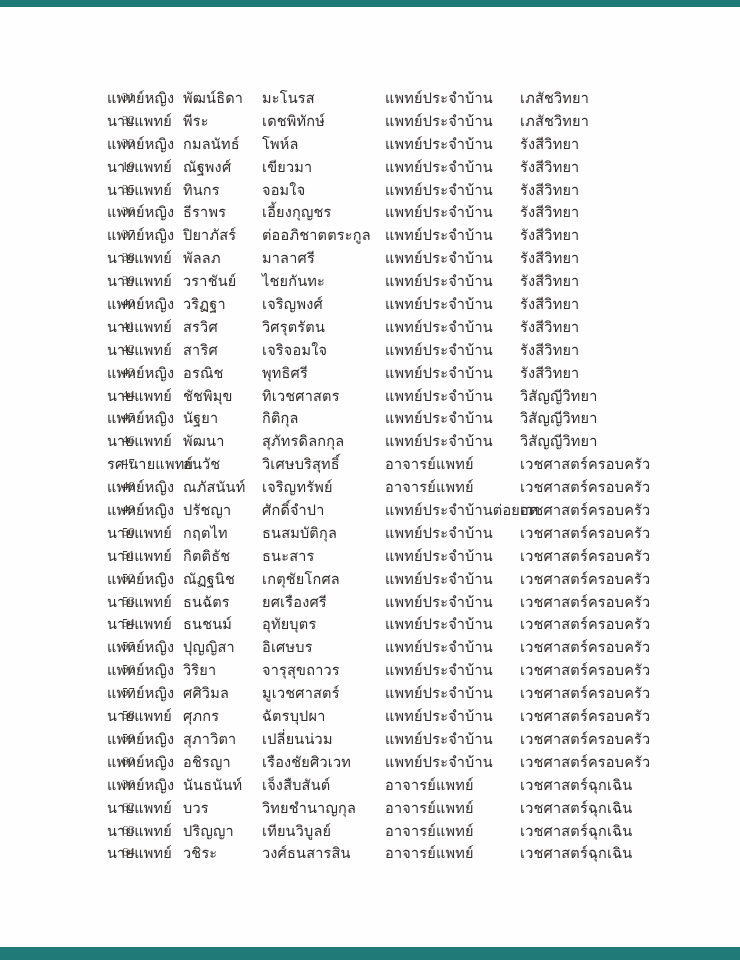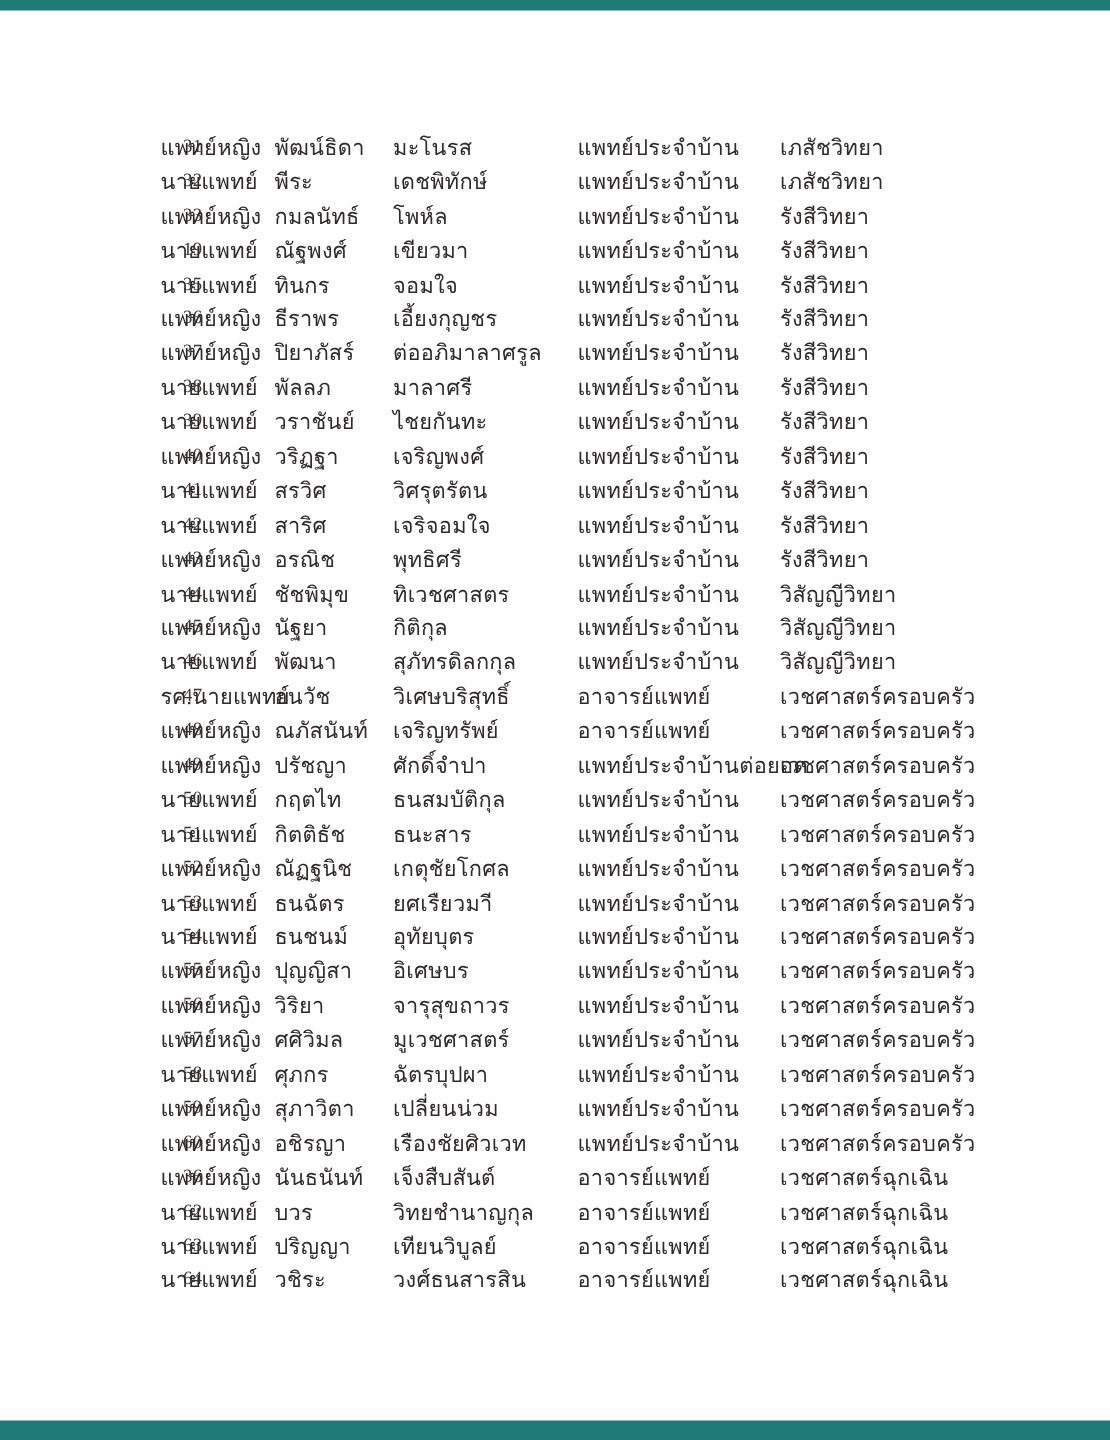--- a/index.html
+++ b/index.html
@@ -81,21 +81,21 @@
         <span class="cell">แพทย์หญิง</span>
         <span class="cell">ธีราพร</span>
         <span class="cell">เอี้ยงกุญชร</span>
         <span class="cell">แพทย์ประจำบ้าน</span>
         <span class="cell">รังสีวิทยา</span>
       </div>
       <div class="row">
         <span class="cell no">37</span>
         <span class="cell">แพทย์หญิง</span>
         <span class="cell">ปิยาภัสร์</span>
-        <span class="cell">ต่ออภิมาลาศรูล</span>
+        <span class="cell">ต่ออภิชาตตระกูล</span>
         <span class="cell">แพทย์ประจำบ้าน</span>
         <span class="cell">รังสีวิทยา</span>
       </div>
       <div class="row">
         <span class="cell no">38</span>
         <span class="cell">นายแพทย์</span>
         <span class="cell">พัลลภ</span>
         <span class="cell">มาลาศรี</span>
         <span class="cell">แพทย์ประจำบ้าน</span>
         <span class="cell">รังสีวิทยา</span>
@@ -209,21 +209,21 @@
         <span class="cell">แพทย์หญิง</span>
         <span class="cell">ณัฏฐนิช</span>
         <span class="cell">เกตุชัยโกศล</span>
         <span class="cell">แพทย์ประจำบ้าน</span>
         <span class="cell">เวชศาสตร์ครอบครัว</span>
       </div>
       <div class="row">
         <span class="cell no">53</span>
         <span class="cell">นายแพทย์</span>
         <span class="cell">ธนฉัตร</span>
-        <span class="cell">ยศเรืยวมาี</span>
+        <span class="cell">ยศเรืองศรี</span>
         <span class="cell">แพทย์ประจำบ้าน</span>
         <span class="cell">เวชศาสตร์ครอบครัว</span>
       </div>
       <div class="row">
         <span class="cell no">54</span>
         <span class="cell">นายแพทย์</span>
         <span class="cell">ธนชนม์</span>
         <span class="cell">อุทัยบุตร</span>
         <span class="cell">แพทย์ประจำบ้าน</span>
         <span class="cell">เวชศาสตร์ครอบครัว</span>

